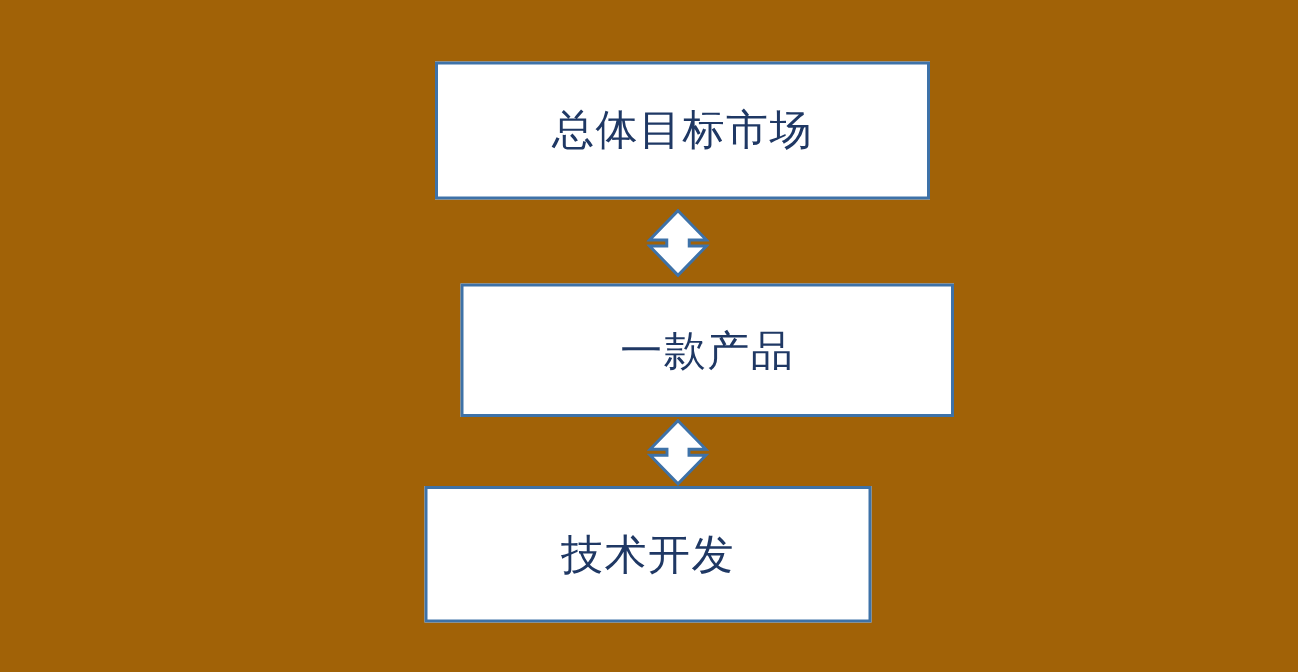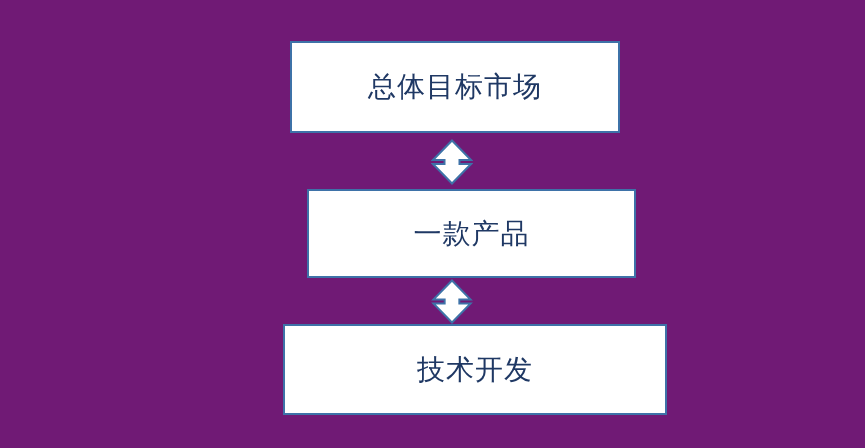--- a/index.html
+++ b/index.html
@@ -11,21 +11,21 @@
     width: 865px;
     height: 448px;
     overflow: hidden;
     font-family: "Liberation Sans", "DejaVu Sans", sans-serif;
   }
 
   #diagram {
     position: relative;
     width: 865px;
     height: 448px;
-    background: #701a75;
+    background: #a16207;
   }
 
   .node-box {
     position: absolute;
     box-sizing: border-box;
     background: #ffffff;
     border: 2px solid #3E72A8;
     display: flex;
     align-items: center;
     justify-content: center;
@@ -52,21 +52,21 @@
     left: 291px;
     top: 189px;
     width: 329px;
     height: 89px;
     margin-left: 16px;
   }
 
   #box-tech-dev {
     left: 283px;
     top: 324px;
-    width: 384px;
+    width: 298px;
     height: 91px;
   }
 
   
   .connector {
     position: absolute;
     width: 42px;
     height: 46px;
   }
   .connector svg {

